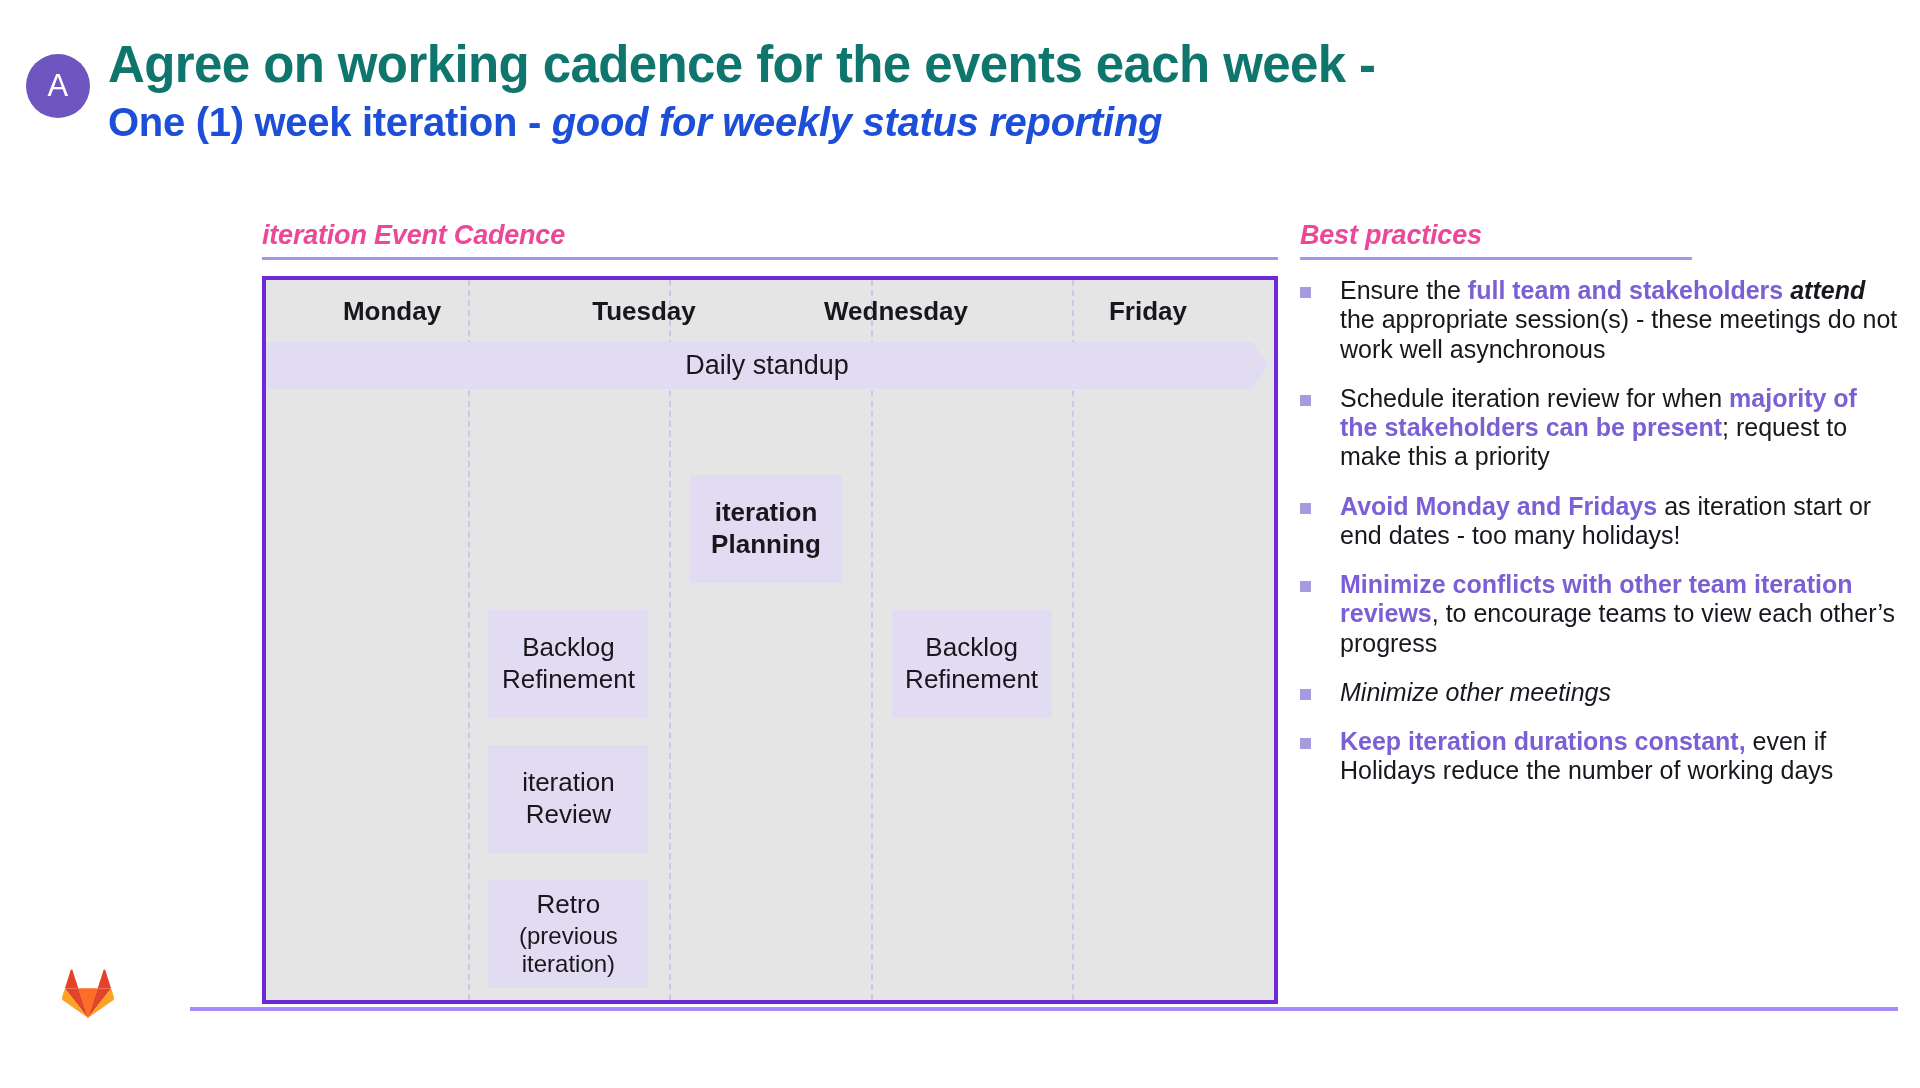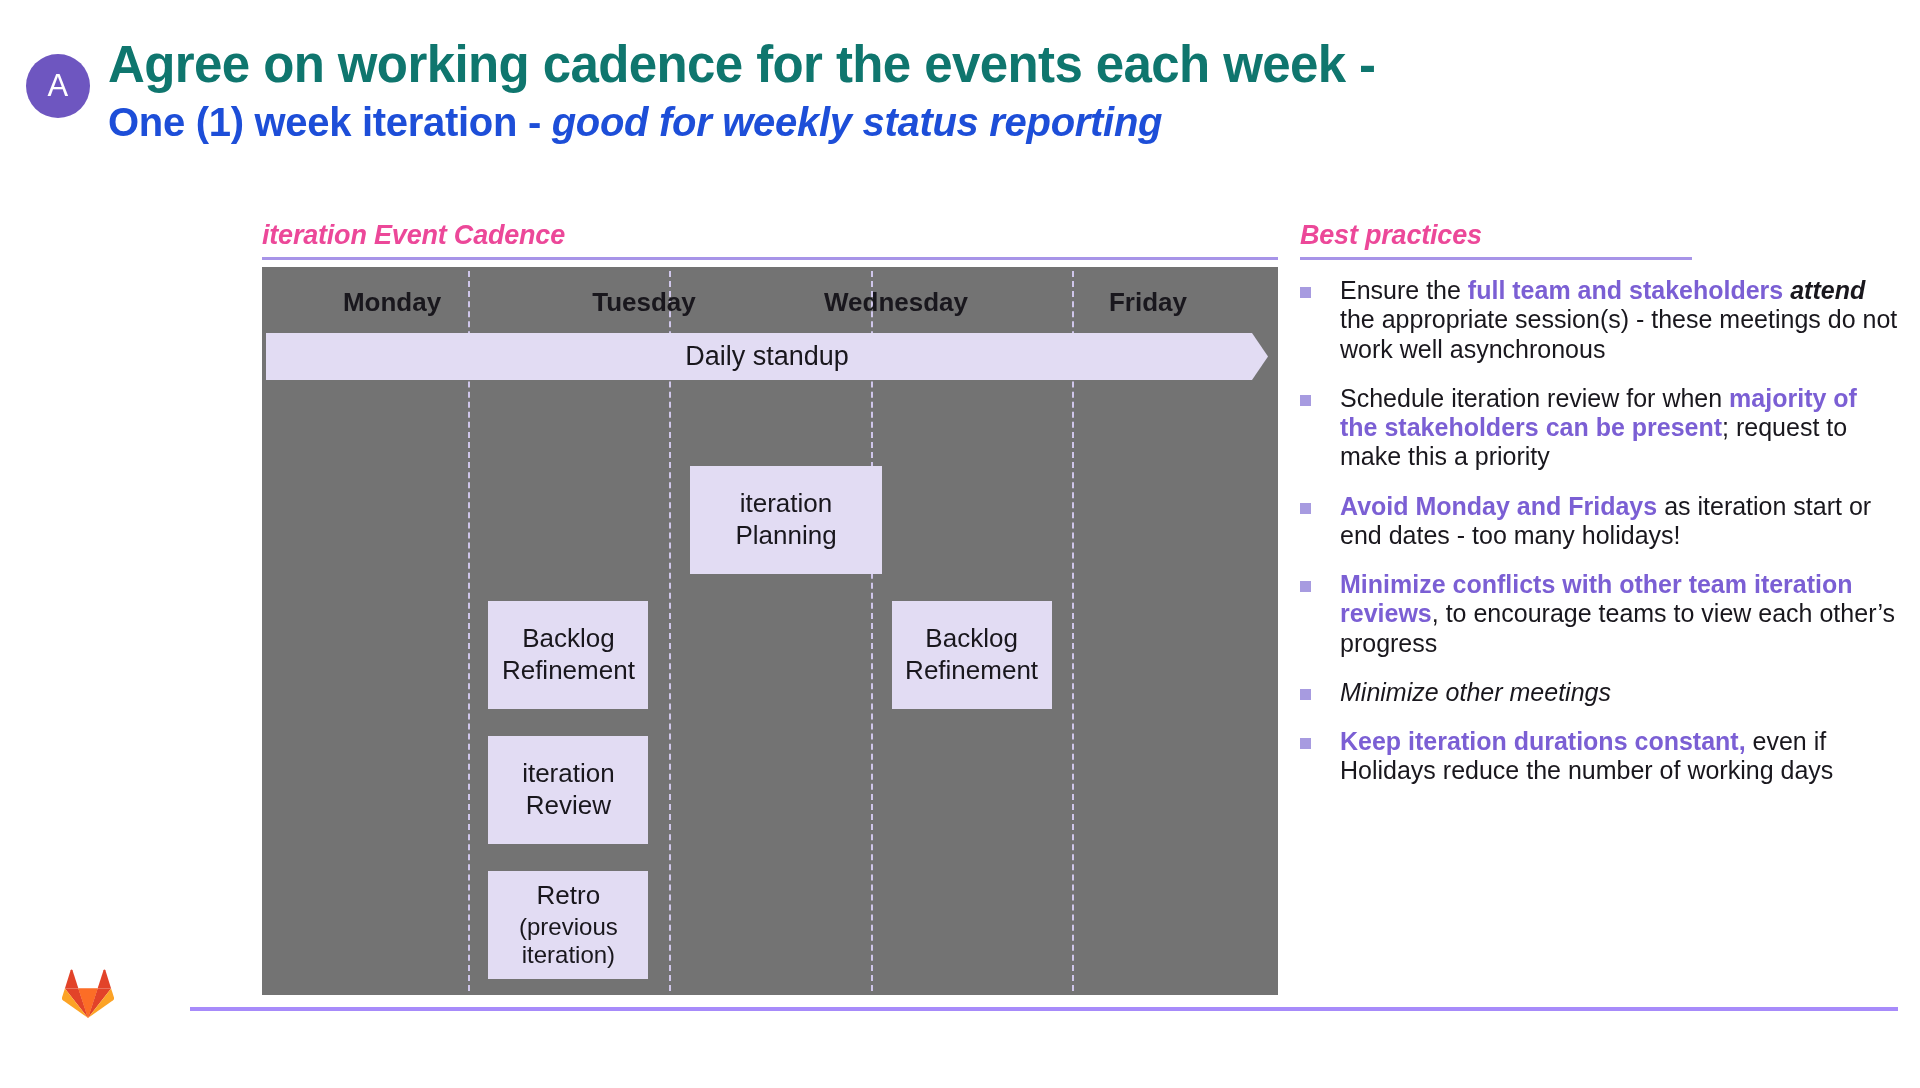--- a/index.html
+++ b/index.html
@@ -83,26 +83,26 @@
   }
   .heading-rule {
     height: 3px;
     background: #A794E8;
   }
   .cadence-rule { width: 1016px; }
   .bp-rule { width: 392px; }
 
   .grid-box {
     position: relative;
-    margin-top: 7px;
+    margin-top: 16px;
     width: 1016px;
     height: 728px;
-    border: 4px solid #737373;
+    border: 4px solid #6d28d9;
     box-sizing: border-box;
-    background: #737373;
+    background: #e5e5e5;
   }
   .col-divider {
     position: absolute;
     top: 0;
     bottom: 0;
     width: 0;
     border-left: 2px dashed #CFC6EA;
   }
   .day-head-row {
     position: absolute;
@@ -230,21 +230,21 @@
         <div class="day-head">Monday</div>
         <div class="day-head">Tuesday</div>
         <div class="day-head">Wednesday</div>
         <div class="day-head">Friday</div>
       </div>
     <div class="standup">Daily standup</div>
   <div class="col-divider" style="left: 201.6px;"></div>
       <div class="col-divider" style="left: 403.2px;"></div>
       <div class="col-divider" style="left: 604.8px;"></div>
       <div class="col-divider" style="left: 806.4px;"></div>
-      <div class="chip" style="left: 424px; top: 195px; width: 192px; height: 108px;">
+      <div class="chip" style="left: 424px; top: 195px; width: 152px; height: 108px; font-weight: bold;">
         <span>iteration Planning</span>
       </div>
       <div class="chip" style="left: 222.4px; top: 330px; width: 160px; height: 108px;">
         <span>Backlog Refinement</span>
       </div>
       <div class="chip" style="left: 625.6px; top: 330px; width: 160px; height: 108px;">
         <span>Backlog Refinement</span>
       </div>
       <div class="chip" style="left: 222.4px; top: 465px; width: 160px; height: 108px;">
         <span>iteration Review</span>

